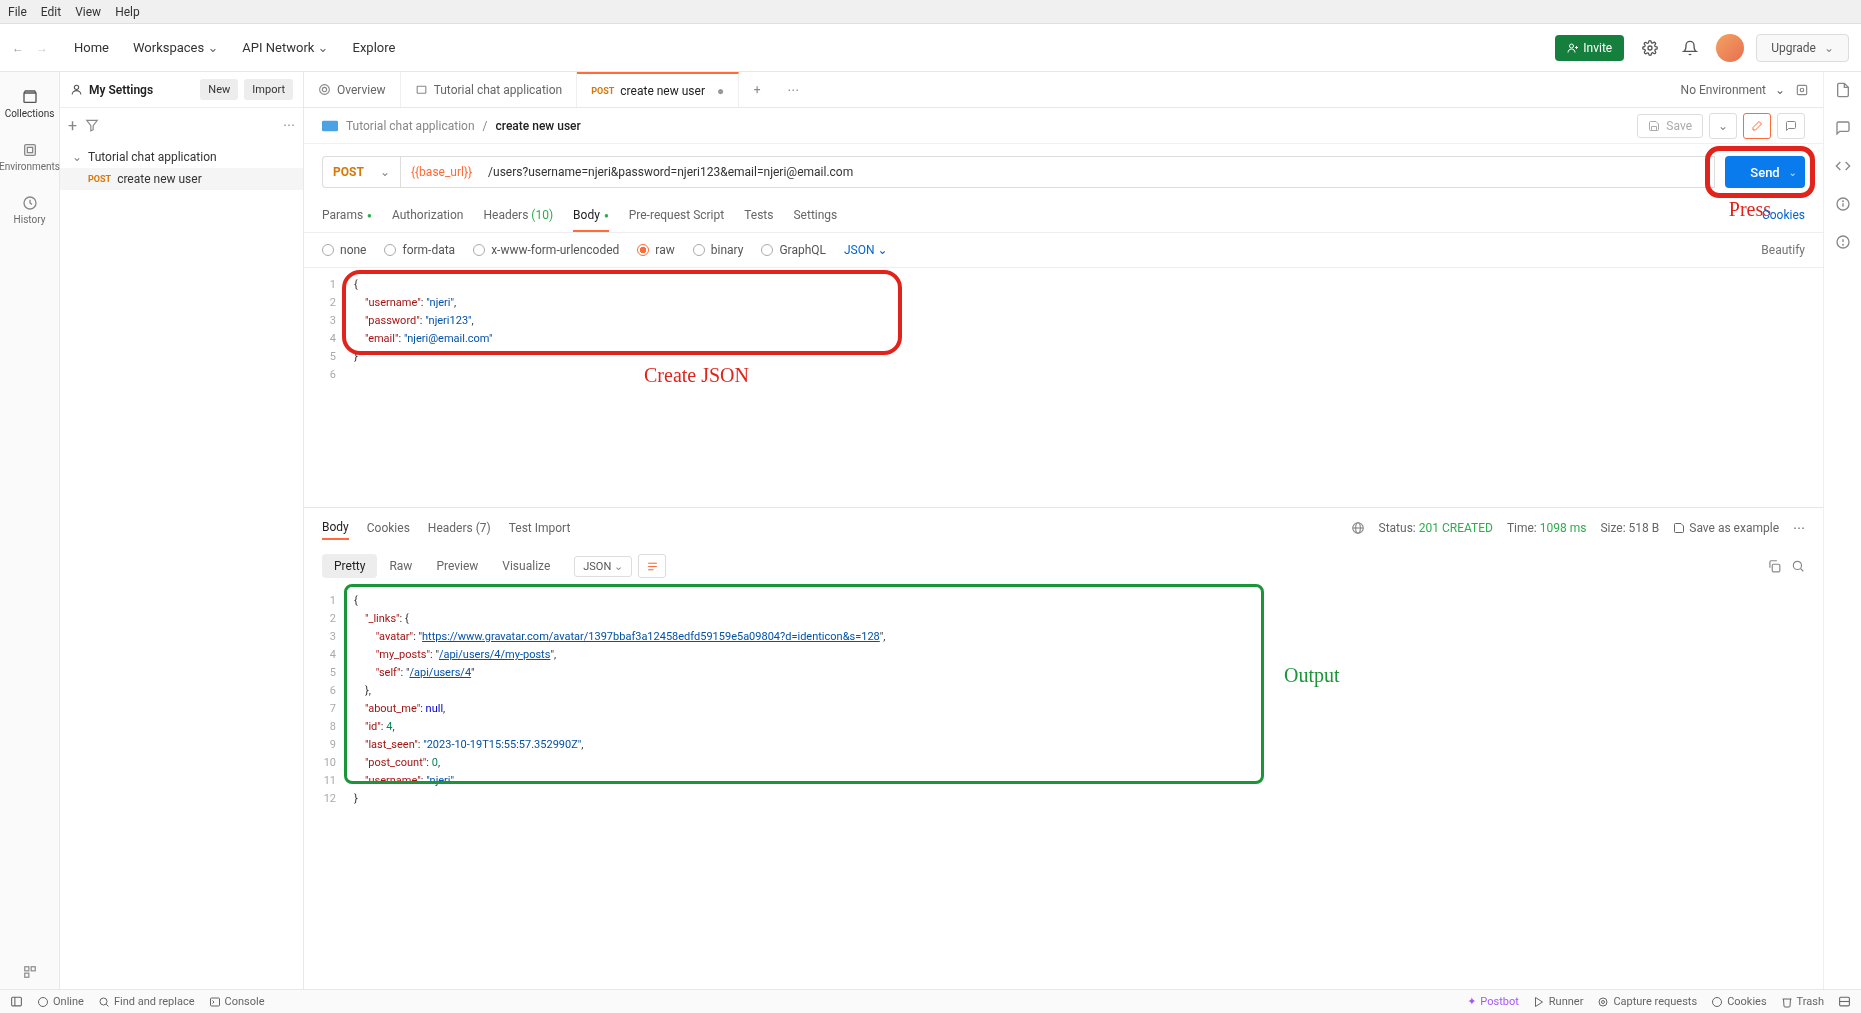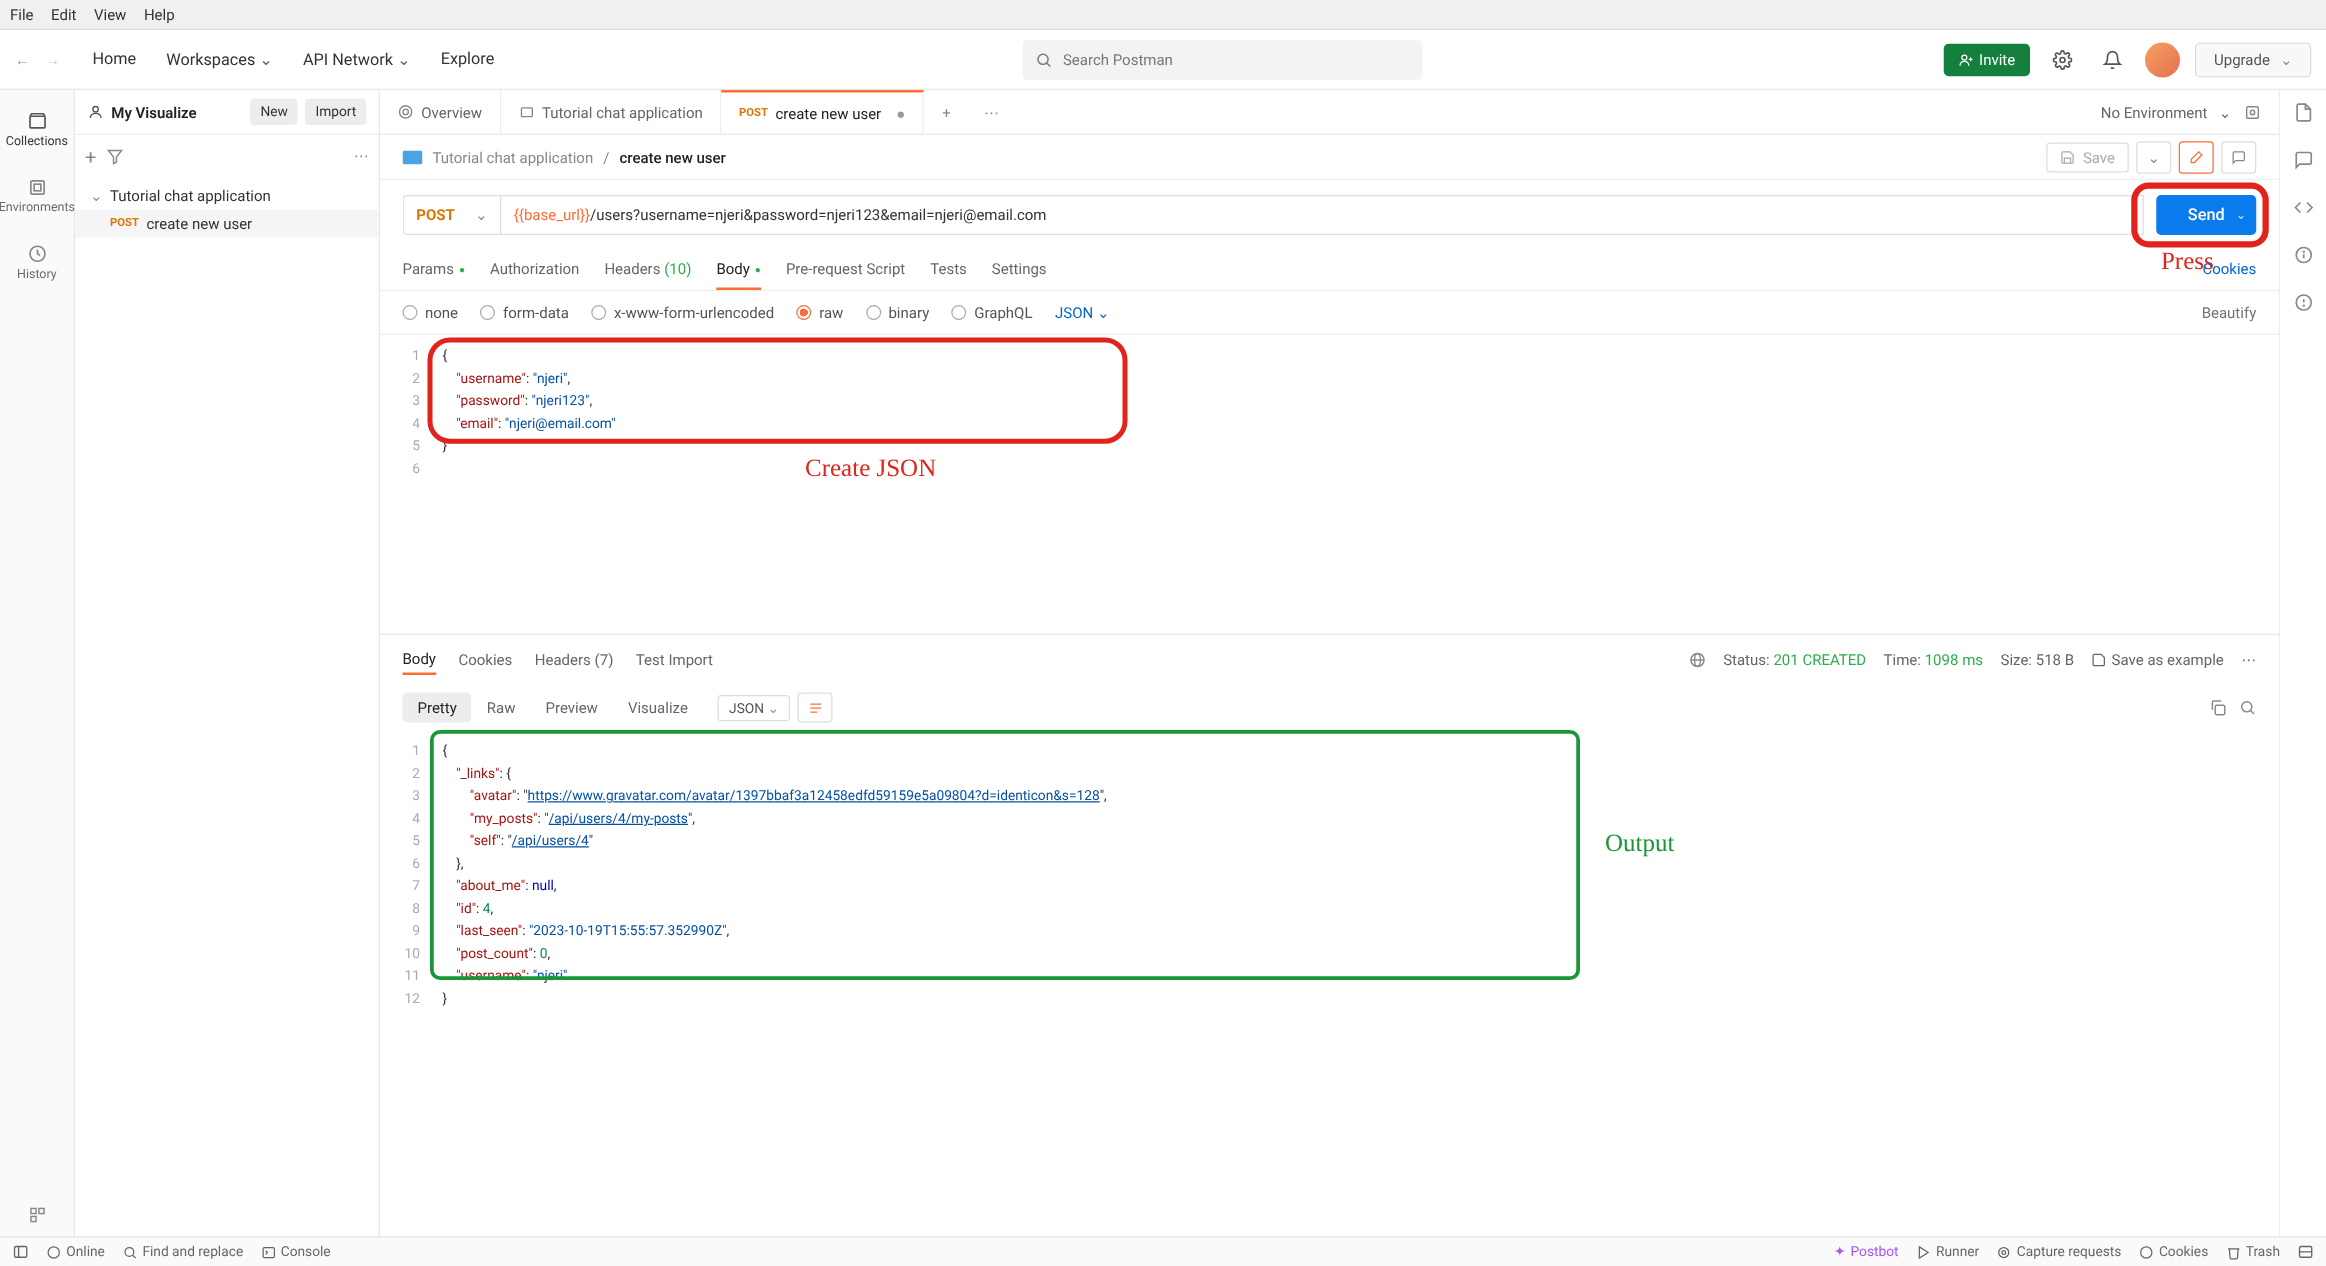--- a/index.html
+++ b/index.html
@@ -43,21 +43,21 @@
 .tabs-right { margin-left:auto; display:flex;align-items:center;gap:10px; padding:0 14px; color:#666; font-size:12px;}
 .crumb-row { height:36px; display:flex; align-items:center; padding:0 18px; gap:8px; font-size:12px; color:#888; border-bottom:1px solid #f0f0f0;}
 .crumb-row .cur { color:#222; font-weight:500; }
 .crumb-row .right { margin-left:auto; display:flex; gap:6px; align-items:center;padding-left:32px;}
 .save-btn { border:1px solid #ddd; background:#fff; padding:4px 10px; border-radius:3px; color:#aaa; font-size:12px; display:flex;align-items:center;gap:6px;}
 .sq-btn { border:1px solid #ddd; width:28px; height:26px; border-radius:3px; display:flex;align-items:center;justify-content:center;color:#888;}
 .sq-btn.orange{border-color:#FF6C37;color:#FF6C37;}
 .req-row { padding:12px 18px; display:flex; gap:0; align-items:stretch; }
 .method-sel { width:78px; border:1px solid #ddd; border-right:none; border-radius:4px 0 0 4px; display:flex;align-items:center;justify-content:space-between;padding:0 10px; font-size:12px; font-weight:700; color:#D97706;}
 .method-sel::after{content:"⌄"; color:#888; font-weight:400;}
-.url-input { flex:1; border:1px solid #ddd; border-radius:0; padding:8px 10px; font-size:12px; font-family:Menlo,monospace; display:flex;align-items:center;gap:0;}
+.url-input { flex:1; border:1px solid #ddd; border-radius:0; padding:8px 10px; font-size:12px; font-family:Menlo,monospace; display:flex;align-items:center;gap:16px;}
 .url-var { color:#FF6C37; }
 .url-rest { color:#333; }
 .send-btn { width:80px; background:#097BED; color:#fff; border:none; border-radius:4px; font-size:13px; font-weight:500; margin-left:10px; display:flex;align-items:center;justify-content:center;gap:6px;position:relative;}
 .send-btn::after{content:"⌄";font-size:10px;opacity:.8;position:absolute;right:8px;}
 .send-wrap{position:relative;}
 .red-ring{position:absolute;left:-10px;top:-10px;right:-10px;bottom:-10px;border:5px solid #E1231B;border-radius:14px;pointer-events:none;}
 .red-label{position:absolute;top:42px;right:34px;color:#E1231B;font-size:20px;font-family:'Times New Roman',serif;}
 .subtabs { display:flex; gap:20px; padding:0 18px; font-size:12px; color:#666; border-bottom:1px solid #eee;}
 .subtabs .st { padding:8px 0; position:relative; }
 .subtabs .st.active { color:#222; border-bottom:2px solid #FF6C37; }
@@ -117,27 +117,20 @@
 <div class="topnav">
   <div class="nav-arrows">
     <span>←</span>
     <span class="disabled">→</span>
   </div>
   <span class="nav-link">Home</span>
   <span class="nav-link dd">Workspaces</span>
   <span class="nav-link dd">API Network</span>
   <span class="nav-link">Explore</span>
   <div class="spacer"></div>
-  <div class="search-box">
-    <svg width="14" height="14" viewBox="0 0 24 24" fill="none" stroke="#777" stroke-width="2">
-        <circle cx="11" cy="11" r="7"></circle>
-        <line x1="21" y1="21" x2="16.5" y2="16.5"></line>
-      </svg>
-    <span>Search Postman</span>
-  </div>
   <div class="spacer"></div>
   <button class="btn-invite">
     <svg width="12" height="12" viewBox="0 0 24 24" fill="none" stroke="#fff" stroke-width="2">
         <circle cx="9" cy="8" r="4"></circle>
         <path d="M2 21c0-4 3-7 7-7s7 3 7 7"></path>
         <line x1="19" y1="8" x2="19" y2="14"></line>
         <line x1="16" y1="11" x2="22" y2="11"></line>
       </svg>
     <span>Invite</span>
   </button>
@@ -200,21 +193,21 @@
         </div>
     </div>
   </div>
 
   <div class="tree-panel">
     <div class="tree-head">
       <svg width="13" height="13" viewBox="0 0 24 24" fill="none" stroke="#555" stroke-width="2">
           <circle cx="12" cy="8" r="4"></circle>
           <path d="M4 21c0-4 4-7 8-7s8 3 8 7"></path>
         </svg>
-      <span class="ws-name">My Visualize</span>
+      <span class="ws-name">My Settings</span>
       <button class="small-btn">New</button>
       <button class="small-btn">Import</button>
     </div>
     <div class="tree-toolbar">
       <span style="font-size:16px;">+</span>
       <span>
           <svg width="14" height="14" viewBox="0 0 24 24" fill="none" stroke="#888" stroke-width="2">
             <polygon points="3 4 21 4 14 13 14 20 10 22 10 13 3 4"></polygon>
           </svg>
         </span>

